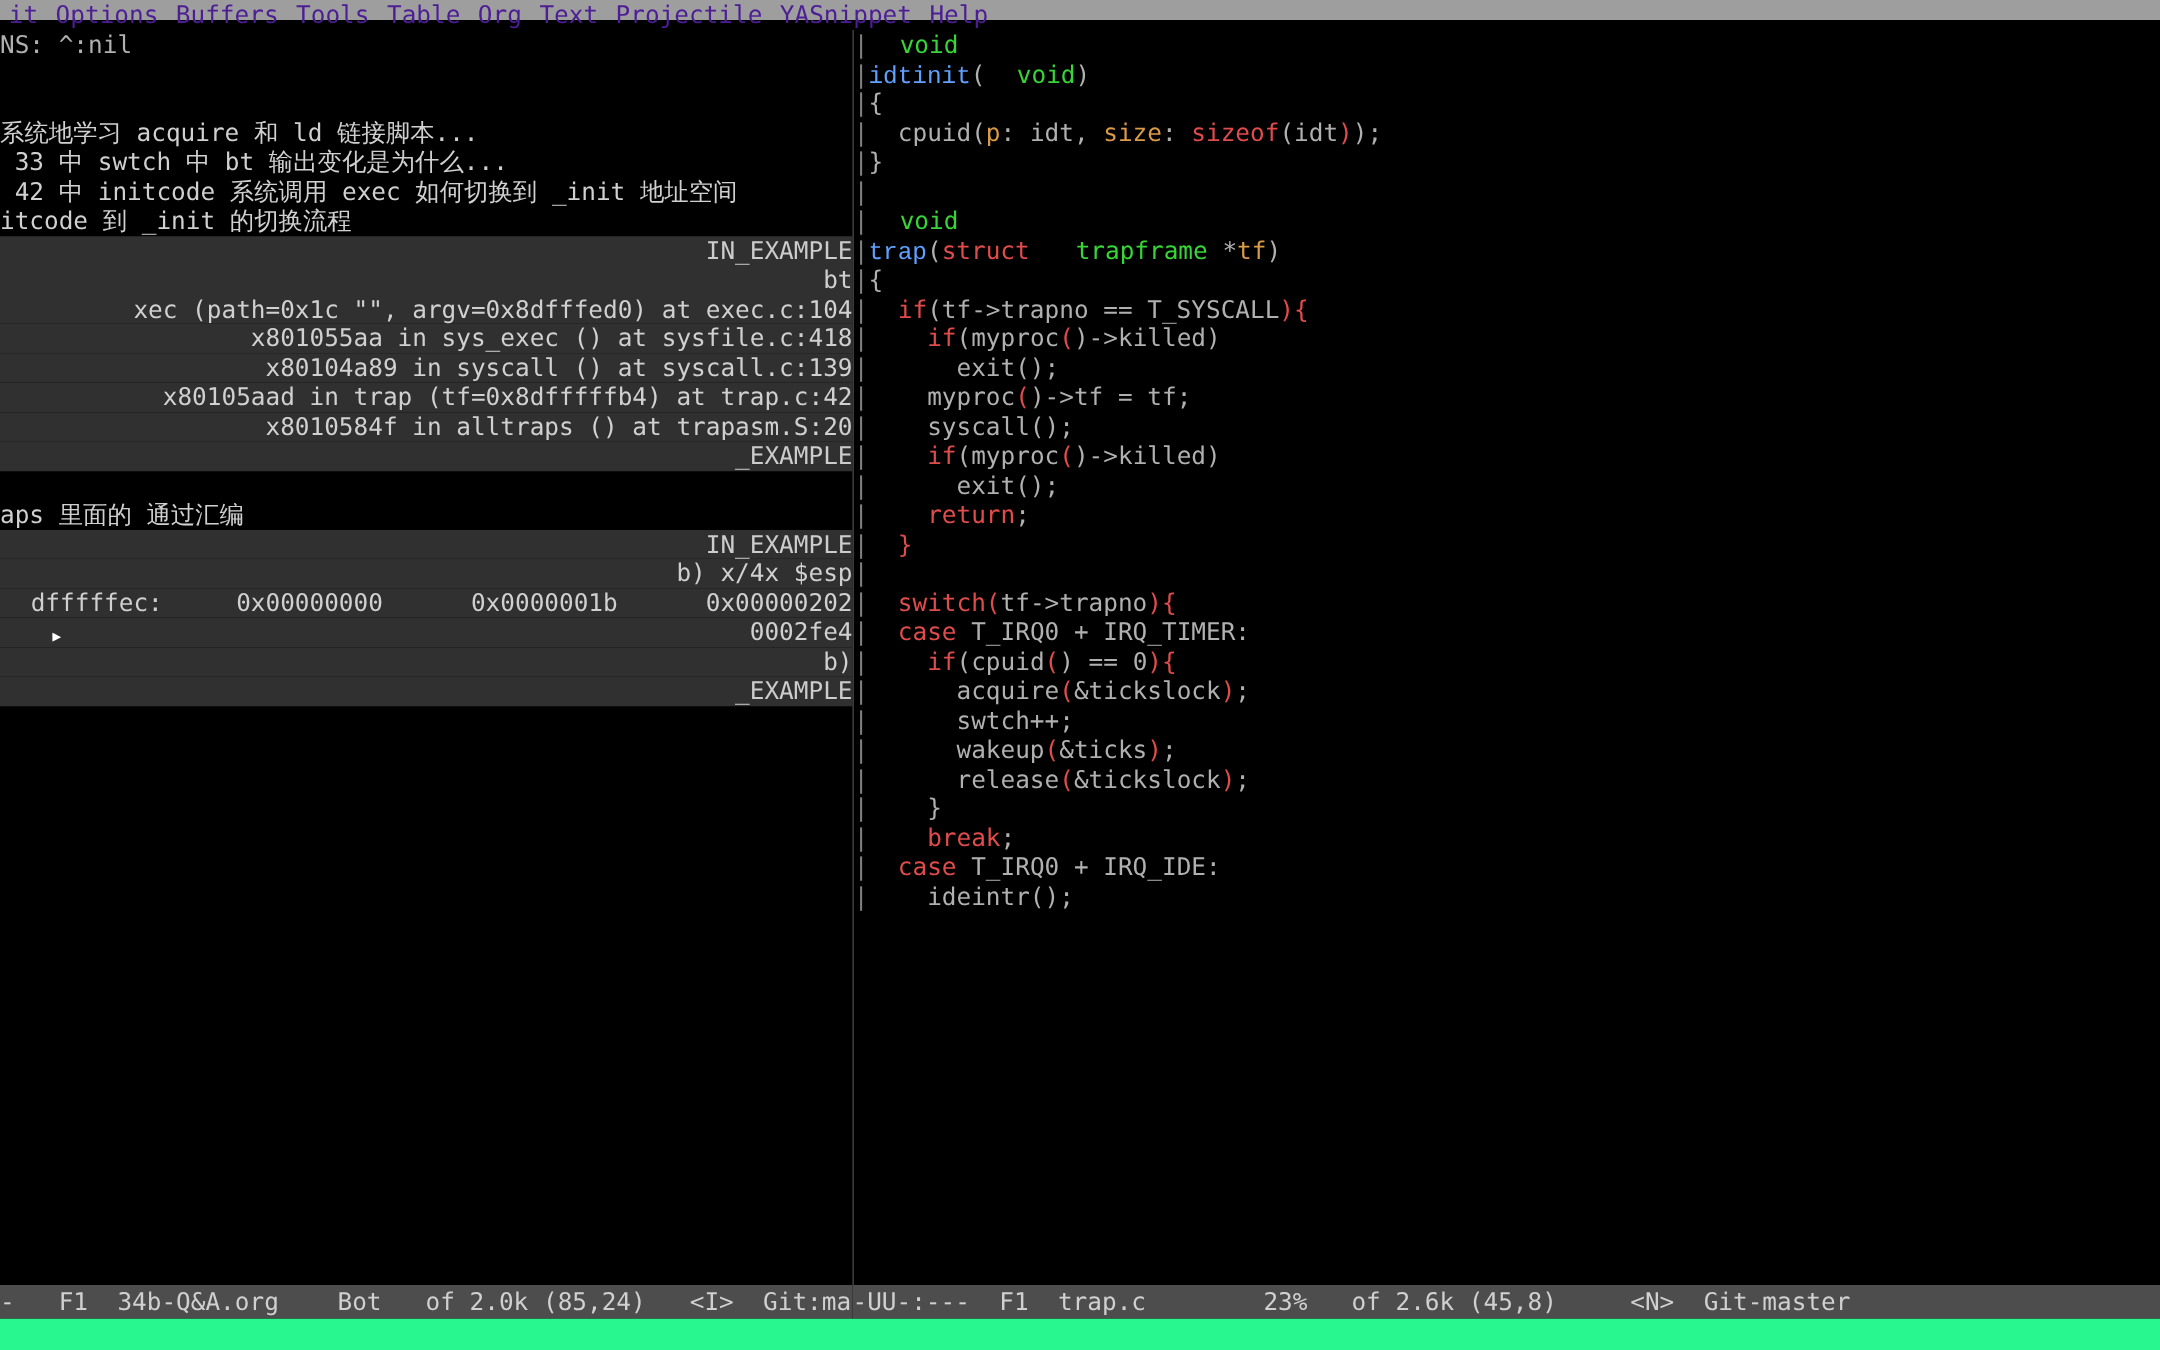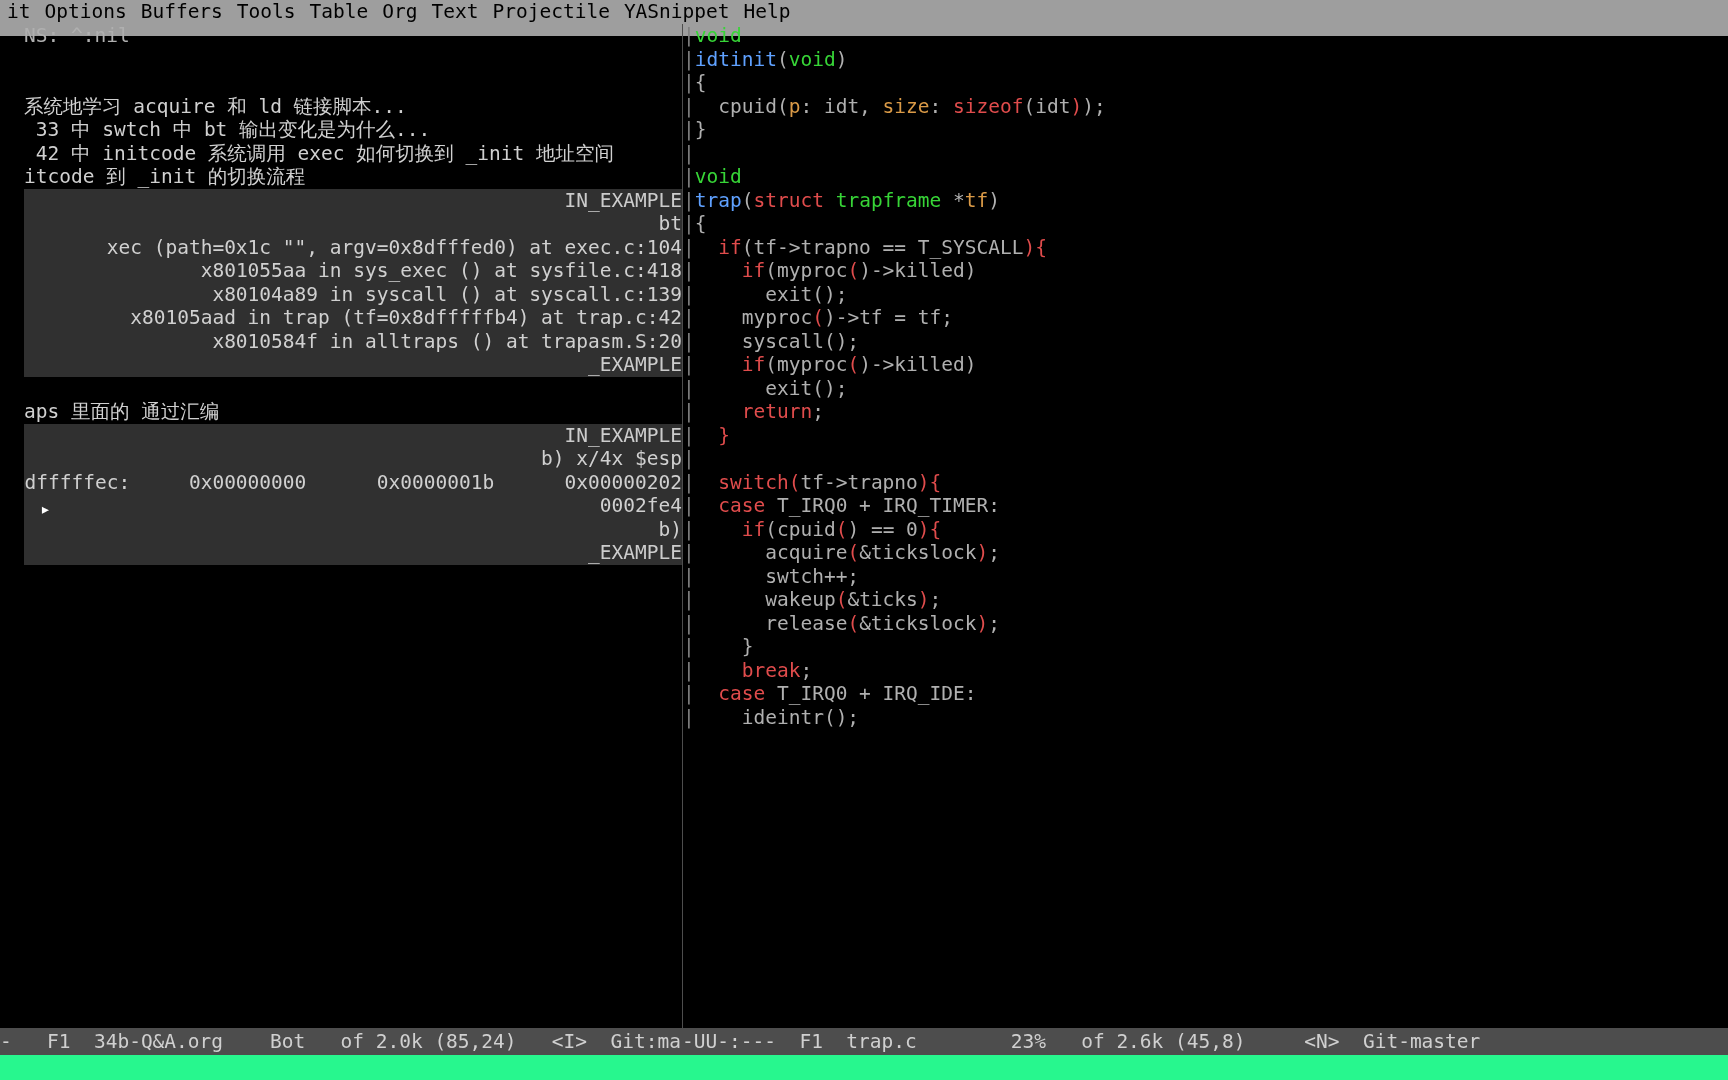--- a/index.html
+++ b/index.html
@@ -13,44 +13,43 @@
       font-size: 19.5px;
       line-height: 1.2;
       color: #d0d0d0;
       width: 1728px;
       height: 1080px;
       overflow: hidden;
       position: relative;
     }
     .menu-bar {
       background: #9e9e9e;
-      color: #000000;
+      color: #4c1d95;
       padding: 0 0;
-      height: 36px;
+      height: 16px;
       line-height: 24px;
       white-space: nowrap;
     }
     .menu-item {
       display: inline-block;
       padding: 0 7px;
       cursor: default;
     }
     .main-area {
       display: flex;
       position: absolute;
       top: 24px;
       left: 0;
       right: 0;
       bottom: 52px;
     }
     .left-pane {
       width: 682px;
       overflow: hidden;
       position: relative;
-      padding-left: 24px;
     }
     .right-pane {
       flex: 1;
       overflow: hidden;
       position: relative;
       border-left: 1px solid #4d4d4d;
     }
     .light-bg {
       background: #303030;
       text-align: right;
@@ -99,22 +98,22 @@
       left: 0;
       right: 0;
       height: 25px;
       line-height: 25px;
       background: #27f78e;
       color: #000000;
       white-space: pre;
       font-size: 19.5px;
     }
     
-    .c-type { color: #37d537; }
-    .c-fn { color: #5fa1ff; }
+    .c-type { color: #37d537; margin-left: 25px; }
+    .c-fn { color: #5fa1ff; font-family: Liberation Mono, monospace; }
     .c-kw { color: #e04c4c; }
     .c-field { color: #da9a47; }
     .c-punc { color: #b0b0b0; }
     .gutter-sep {
       color: #808080;
     }
     .cursor-pointer {
       position: absolute;
       color: #ffffff;
       font-size: 18px;

